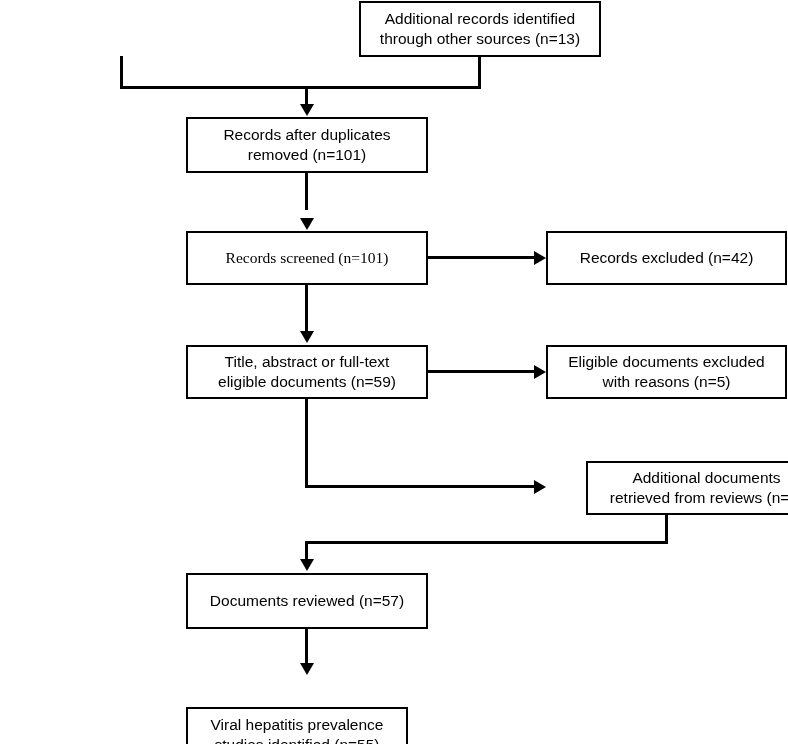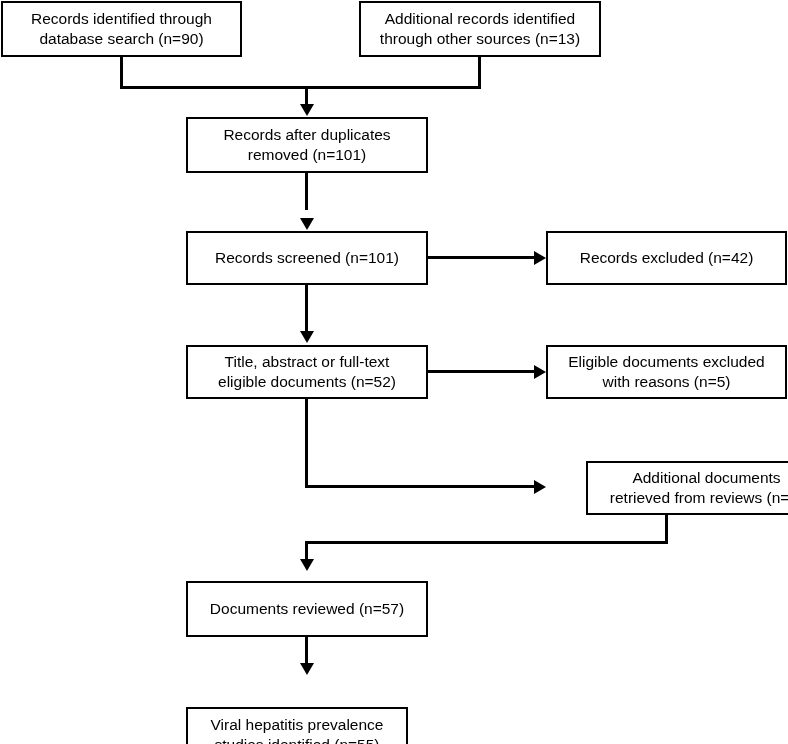--- a/index.html
+++ b/index.html
@@ -94,59 +94,55 @@
   <div class="arrow-right" style="left:534px; top:480px;"></div>
 
   <div class="vline" style="left:665px; top:514px; height:29px;"></div>
   <div class="hline" style="left:305px; top:541px; width:363px;"></div>
   <div class="vline" style="left:305px; top:541px; height:20px;"></div>
   <div class="arrow-down" style="left:300px; top:559px;"></div>
 
   <div class="vline" style="left:305px; top:629px; height:38px;"></div>
   <div class="arrow-down" style="left:300px; top:663px;"></div>
 
-  <div class="node" style="left:1px; top:1px; width:241px; height:56px;">
-    <span class="label">Records identified through
-database search (n=90)</span>
-  </div>
 
   <div class="node" style="left:359px; top:1px; width:242px; height:56px;">
     <span class="label">Additional records identified
 through other sources (n=13)</span>
   </div>
 
   <div class="node" style="left:186px; top:117px; width:242px; height:56px;">
     <span class="label">Records after duplicates
 removed (n=101)</span>
   </div>
 
-  <div class="node" style="left:186px; top:231px; width:242px; height:54px;">
+  <div class="node" style="left:186px; top:231px; width:242px; height:54px;font-family:Liberation Serif, serif;">
     <span class="label">Records screened (n=101)</span>
   </div>
 
   <div class="node" style="left:546px; top:231px; width:241px; height:54px;">
     <span class="label">Records excluded (n=42)</span>
   </div>
 
   <div class="node" style="left:186px; top:345px; width:242px; height:54px;">
     <span class="label">Title, abstract or full-text
-eligible documents (n=52)</span>
+eligible documents (n=59)</span>
   </div>
 
   <div class="node" style="left:546px; top:345px; width:241px; height:54px;justify-content:center;">
     <span class="label">Eligible documents excluded
 with reasons (n=5)</span>
   </div>
 
   <div class="node" style="left:546px; top:461px; width:241px; height:54px;margin-left:40px;">
     <span class="label">Additional documents
 retrieved from reviews (n=3)</span>
   </div>
 
-  <div class="node" style="left:186px; top:573px; width:242px; height:56px;margin-top:8px;">
+  <div class="node" style="left:186px; top:573px; width:242px; height:56px;">
     <span class="label">Documents reviewed (n=57)</span>
   </div>
 
   <div class="node" style="left:186px; top:707px; width:222px; height:56px;">
     <span class="label">Viral hepatitis prevalence
 studies identified (n=55)</span>
   </div>
 
 </div>
 

